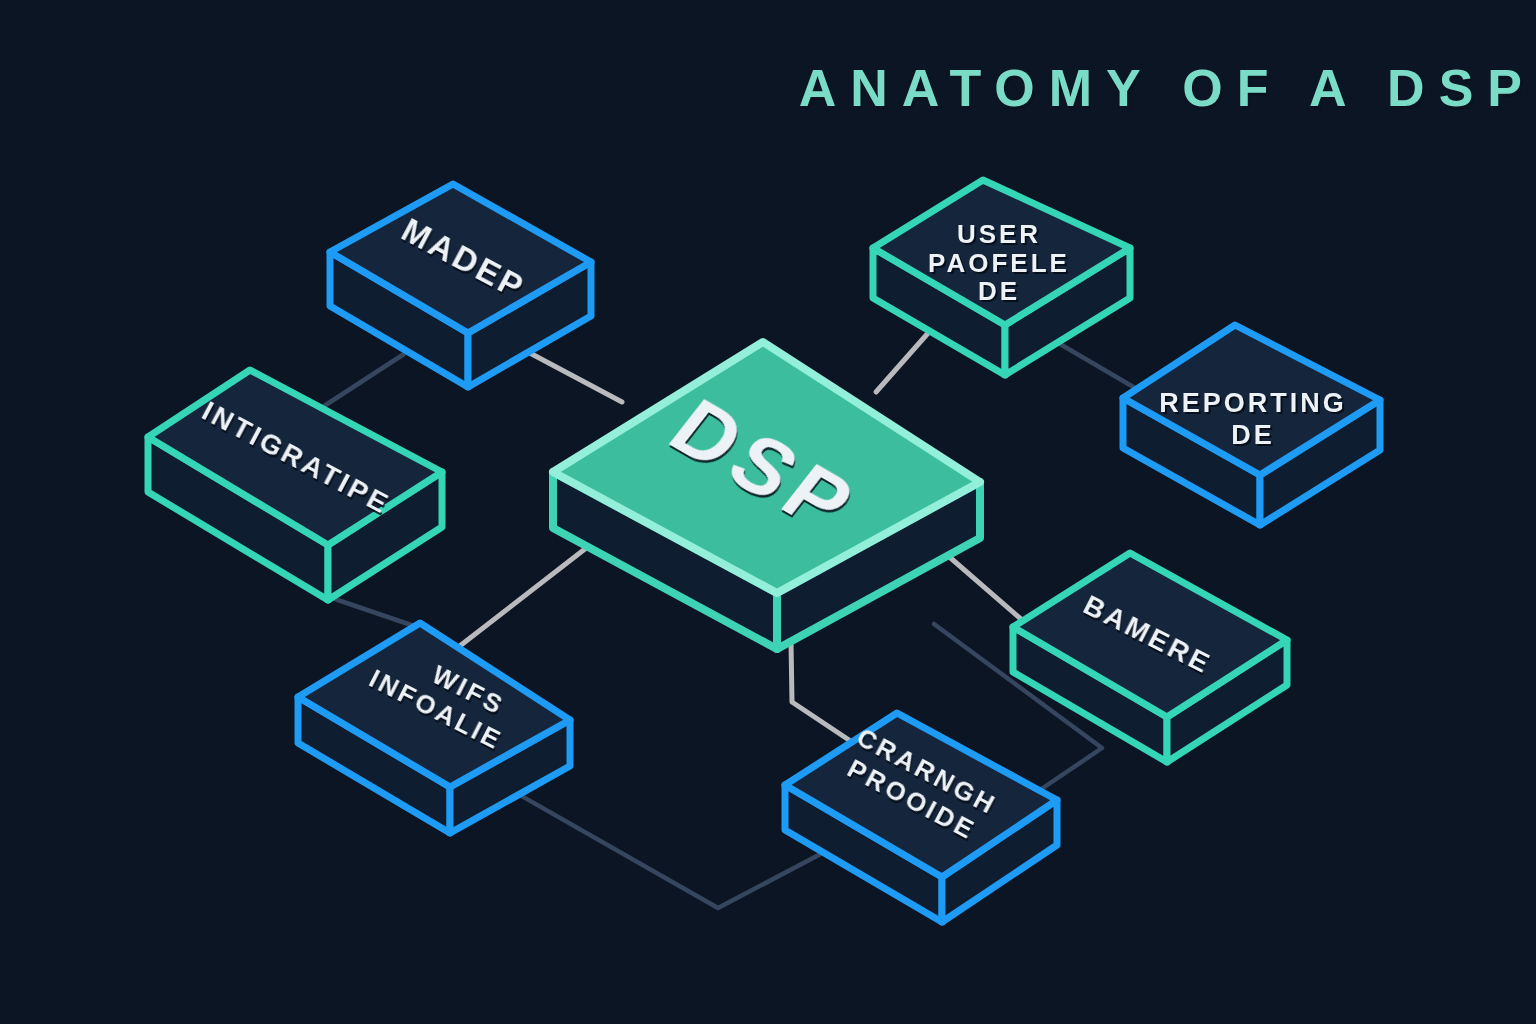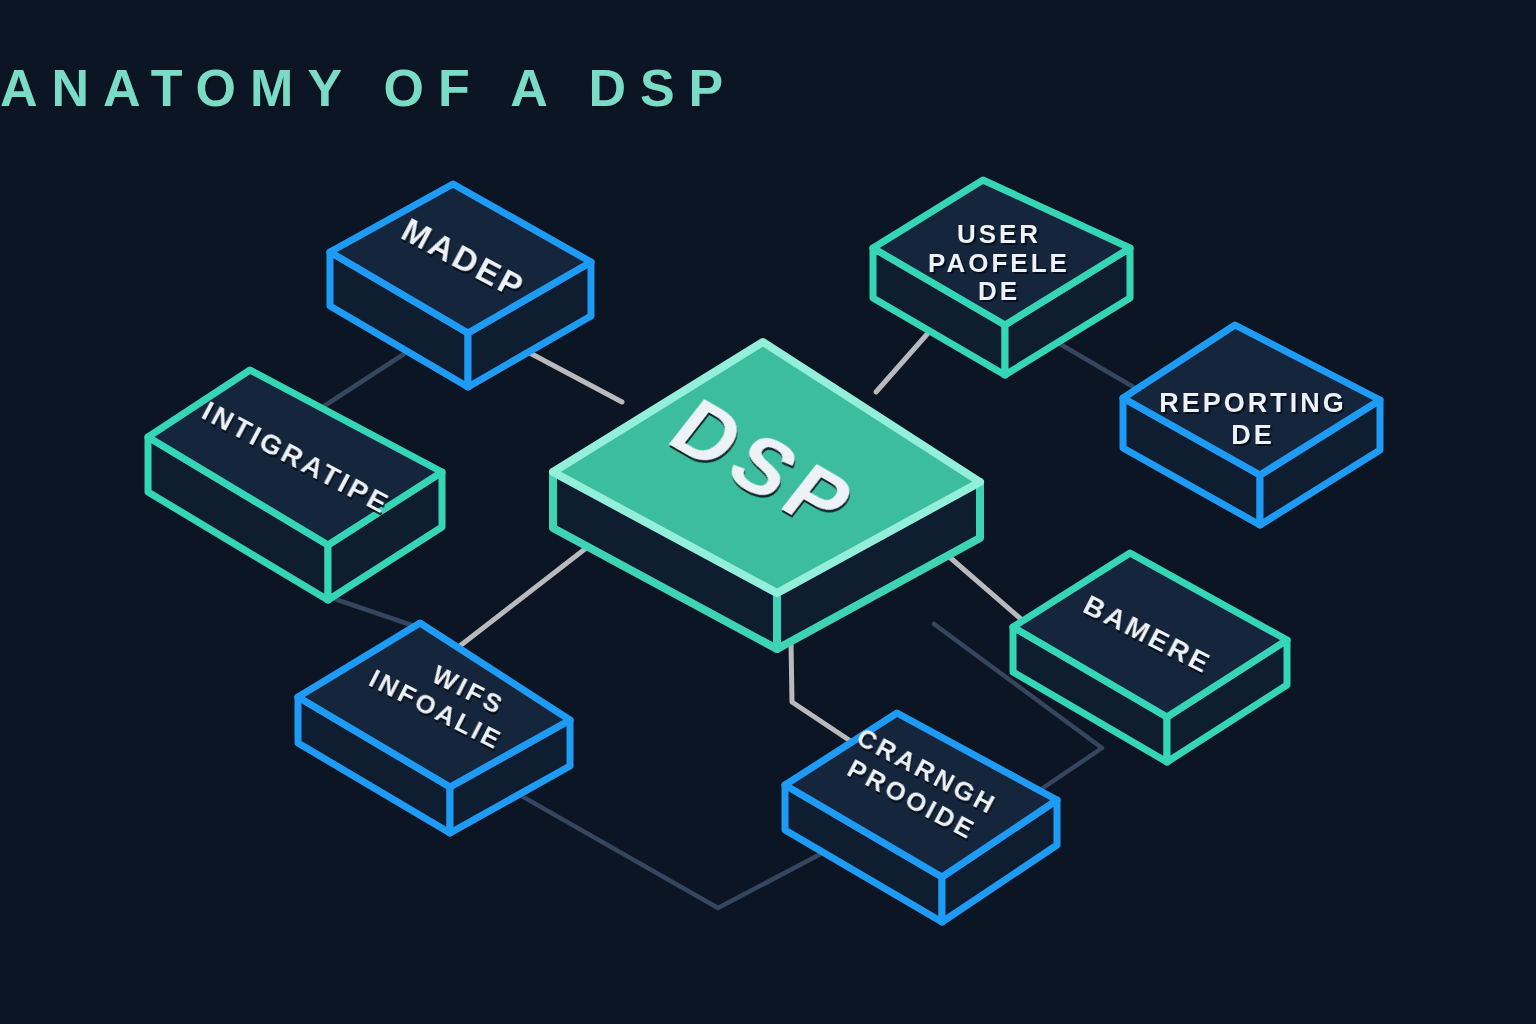--- a/index.html
+++ b/index.html
@@ -4,21 +4,21 @@
 <style>
   html,body{margin:0;padding:0;}
   body{
     width:1536px;height:1024px;overflow:hidden;
     background:#0c1523;
     font-family:"Liberation Sans", sans-serif;
   }
   .stage{position:relative;width:1536px;height:1024px;background:#0c1523;}
   h1.diagram-title{
     position:absolute;top:58px;left:0;width:1536px;margin:0;
-    text-align:left;
+    text-align:right;
     font-size:52px;font-weight:700;
     letter-spacing:14px;
     color:#7adbc6;
     text-shadow:2px 3px 0 #0a1220;
   }
   svg.diagram{position:absolute;top:0;left:0;}
   .conn{fill:none;stroke-linecap:round;stroke-linejoin:round;}
   .conn.gray{stroke-width:5;}
   .conn.slate{stroke-width:4.5;}
   .face{stroke-width:7;stroke-linejoin:round;}

